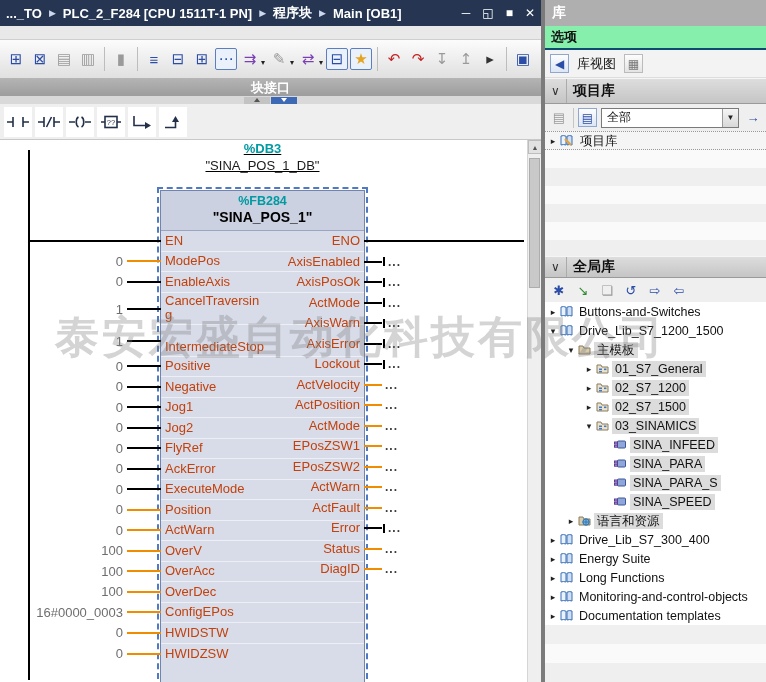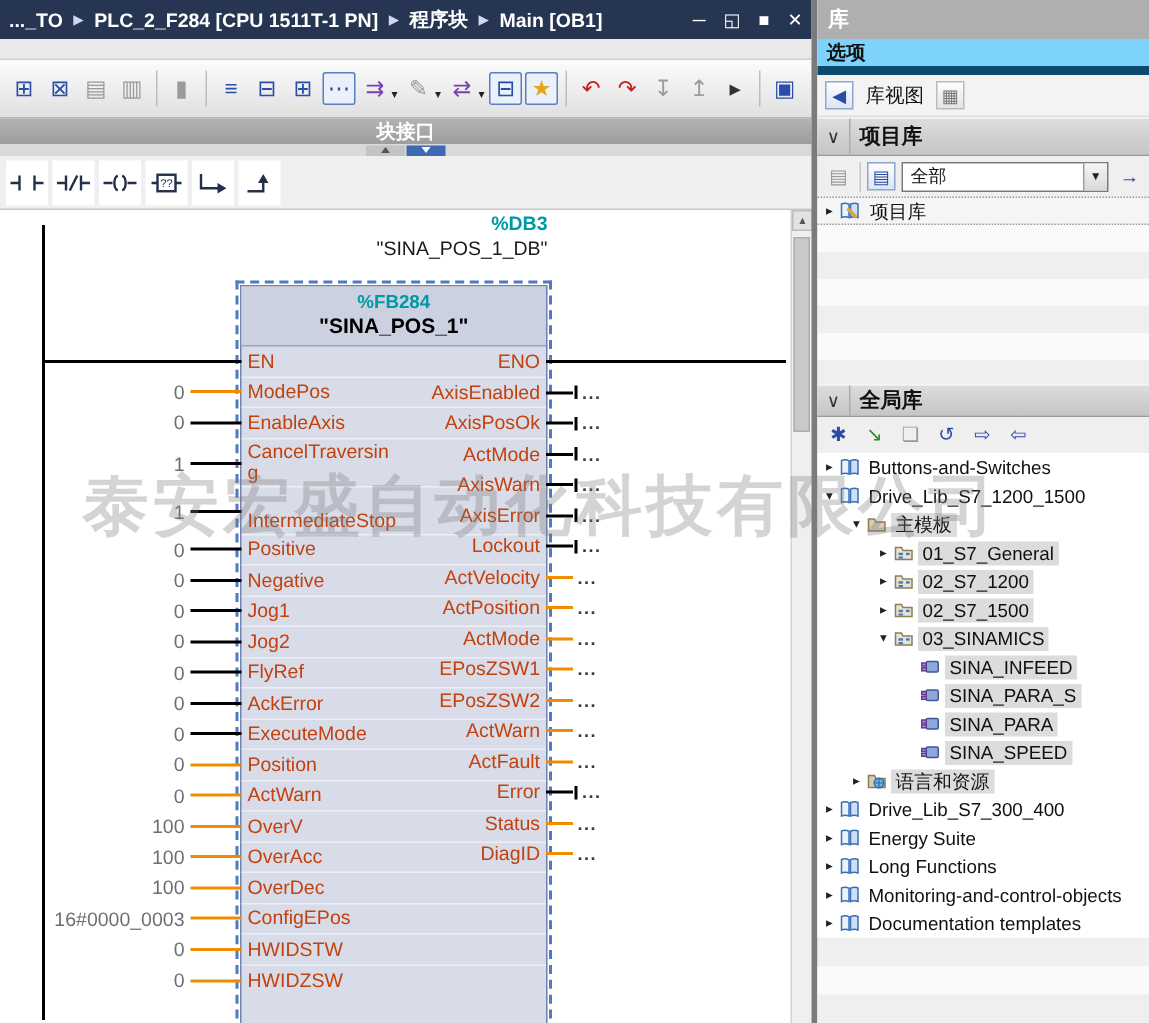--- a/index.html
+++ b/index.html
@@ -42,21 +42,21 @@
 .split-btn .tri-up { width:0; height:0; border-left:3px solid transparent; border-right:3px solid transparent; border-bottom:4px solid #555; }
 .split-btn .tri-dn { width:0; height:0; border-left:3px solid transparent; border-right:3px solid transparent; border-top:4px solid #fff; }
 
 .favbar { position:absolute; left:0; top:104px; width:541px; height:36px; background:#EFEFEF;
   border-bottom:1px solid #C8C8C8; display:flex; align-items:center; padding-left:4px; gap:3px; }
 .fav-box { width:28px; height:30px; background:#fff; display:flex; align-items:center; justify-content:center; }
 
 
 .canvas { position:absolute; left:0; top:140px; width:541px; height:542px; background:#fff; }
 .rail { position:absolute; left:28px; top:10px; width:2px; height:530px; background:#000; }
-.db-caption { position:absolute; left:160px; top:1px; width:205px; text-align:right; }
+.db-caption { position:absolute; left:160px; top:1px; width:205px; text-align:center;text-decoration:underline; }
 .db-num { font-size:13px; font-weight:bold; color:#009AA2; }
 .db-name { font-size:13px; color:#1A1A1A; margin-top:2px; }
 
 .fb-block { position:absolute; left:160px; top:50px; width:205px; background:#D8DCE9;
   border:1px solid #7283AD; outline:2px dashed #4F79C2; outline-offset:1px; }
 .fb-head { height:40px; background:#CBD1E1; border-bottom:1px solid #9AA4C4; text-align:center; }
 .fb-num { font-size:12.5px; font-weight:bold; color:#009AA2; padding-top:3px; }
 .fb-name { font-size:14px; font-weight:bold; color:#000; margin-top:1px; }
 .pins { position:relative; height:454px; }
 .col { position:absolute; top:0; left:0; right:0; }
@@ -84,22 +84,22 @@
 .watermark { position:absolute; left:55px; top:308px; font-size:44px; font-weight:bold; letter-spacing:3px;
   color:rgba(125,125,125,0.33); white-space:nowrap; z-index:40; pointer-events:none; }
 
 
 .vsep { position:absolute; left:541px; top:0; width:4px; height:682px; background:#7B7B7B; }
 
 
 .panel { position:absolute; left:545px; top:0; width:221px; height:682px; background:#F0F0F0; }
 .panel-head { position:absolute; left:0; top:0; width:221px; height:26px; background:#AFAFAF;
   color:#fff; font-weight:bold; font-size:14px; display:flex; align-items:center; padding-left:7px; }
-.opts-row { position:absolute; left:0; top:26px; width:221px; height:24px; background:#7dd3fc;
-  border-bottom:6px solid #0c4a6e; font-size:13px; font-weight:bold; color:#111;
+.opts-row { position:absolute; left:0; top:26px; width:221px; height:24px; background:#86efac;
+  border-bottom:2px solid #0c4a6e; font-size:13px; font-weight:bold; color:#111;
   display:flex; align-items:center; padding-left:6px; }
 .libview-row { position:absolute; left:0; top:50px; width:221px; height:28px; background:#F3F3F3;
   border-bottom:1px solid #DDD; display:flex; align-items:center; gap:8px; padding-left:5px; font-size:13px; color:#111; }
 .sq-icon { width:19px; height:19px; display:flex; align-items:center; justify-content:center; font-size:12px;
   border:1px solid #8FA6CE; background:linear-gradient(#FDFDFD,#DCE6F5); color:#2B4DA8; }
 .sq-icon.plain { border:1px solid #BBB; background:linear-gradient(#FDFDFD,#E4E4E4); color:#777; }
 .sec-head { position:absolute; left:0; width:221px; background:linear-gradient(#DDDDDD,#C5C5C5);
   border-bottom:1px solid #9A9A9A; border-top:1px solid #F5F5F5; display:flex; align-items:center; }
 .sec-chev { width:22px; text-align:center; font-size:12px; color:#333; border-right:1px solid #ABABAB;
   align-self:stretch; display:flex; align-items:center; justify-content:center; }
@@ -654,29 +654,29 @@
               <rect x="0.5" y="7.2" width="3" height="2" fill="#B08FE0" stroke="#5B3E91"></rect>
             </svg></span>
           <span class="tr-label bg" style="left: 85px;">SINA_INFEED</span>
         </div>
         <div class="tree-row">
           <span class="tr-icon" style="left: 69px;"><svg width="13" height="13" viewBox="0 0 13 13">
               <rect x="3.5" y="3" width="8" height="7" rx="1" fill="#8FA6DB" stroke="#3F5699"></rect>
               <rect x="0.5" y="4" width="3" height="2" fill="#B08FE0" stroke="#5B3E91"></rect>
               <rect x="0.5" y="7.2" width="3" height="2" fill="#B08FE0" stroke="#5B3E91"></rect>
             </svg></span>
-          <span class="tr-label bg" style="left: 85px;">SINA_PARA_S</span>
+          <span class="tr-label bg" style="left: 85px;">SINA_PARA</span>
         </div>
         <div class="tree-row">
           <span class="tr-icon" style="left: 69px;"><svg width="13" height="13" viewBox="0 0 13 13">
               <rect x="3.5" y="3" width="8" height="7" rx="1" fill="#8FA6DB" stroke="#3F5699"></rect>
               <rect x="0.5" y="4" width="3" height="2" fill="#B08FE0" stroke="#5B3E91"></rect>
               <rect x="0.5" y="7.2" width="3" height="2" fill="#B08FE0" stroke="#5B3E91"></rect>
             </svg></span>
-          <span class="tr-label bg" style="left: 85px;">SINA_PARA</span>
+          <span class="tr-label bg" style="left: 85px;">SINA_PARA_S</span>
         </div>
         <div class="tree-row">
           <span class="tr-icon" style="left: 69px;"><svg width="13" height="13" viewBox="0 0 13 13">
               <rect x="3.5" y="3" width="8" height="7" rx="1" fill="#8FA6DB" stroke="#3F5699"></rect>
               <rect x="0.5" y="4" width="3" height="2" fill="#B08FE0" stroke="#5B3E91"></rect>
               <rect x="0.5" y="7.2" width="3" height="2" fill="#B08FE0" stroke="#5B3E91"></rect>
             </svg></span>
           <span class="tr-label bg" style="left: 85px;">SINA_SPEED</span>
         </div>
         <div class="tree-row">

